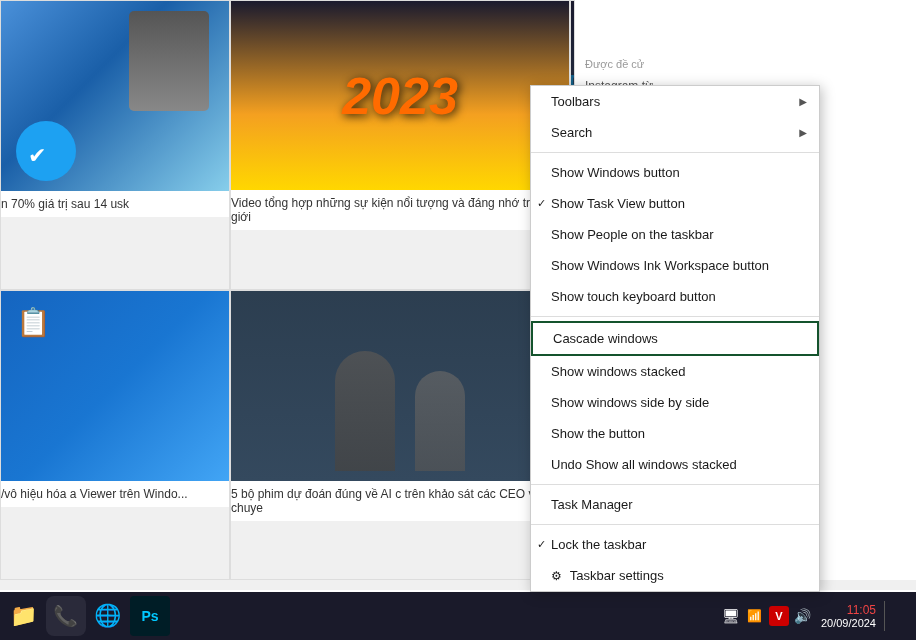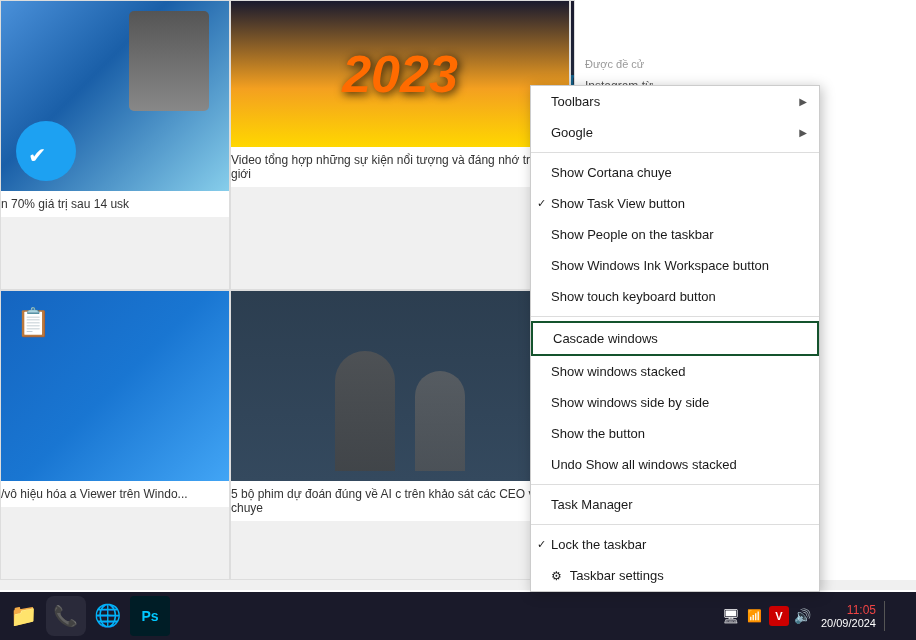--- a/index.html
+++ b/index.html
@@ -65,21 +65,21 @@
     .person-img {
       position: absolute;
       top: 10px; right: 20px;
       width: 80px; height: 100px;
       background: linear-gradient(180deg, #555 0%, #888 100%);
       border-radius: 5px;
     }
 
     .img-block-2 {
       background: linear-gradient(180deg, #1a1a2e 0%, #f4a020 60%, #ffd700 100%);
-      width: 100%; height: 146px;
+      width: 100%; height: 189px;
       display: flex; align-items: center; justify-content: center;
     }
     .year-text {
       color: #ff6b00;
       font-size: 52px;
       font-weight: 900;
       text-shadow: 2px 2px 10px rgba(0,0,0,0.8);
       font-style: italic;
     }
 
@@ -319,25 +319,25 @@
     <div class="side-text">lưu trữ ở chúng?</div>
   </div>
 
 </div>
 
 <div class="context-menu" id="context-menu">
 <div class="menu-item has-submenu">
       <span>Toolbars</span>
     </div>
     <div class="menu-item has-submenu">
-      <span>Google</span>
+      <span>Search</span>
     </div>
     <div class="menu-separator"></div>
     <div class="menu-item">
-      <span>Show Cortana chuye</span>
+      <span>Show Windows button</span>
     </div>
     <div class="menu-item">
       <span class="check">✓</span>
       <span>Show Task View button</span>
     </div>
     <div class="menu-item">
       <span>Show People on the taskbar</span>
     </div>
     <div class="menu-item">
       <span>Show Windows Ink Workspace button</span>

